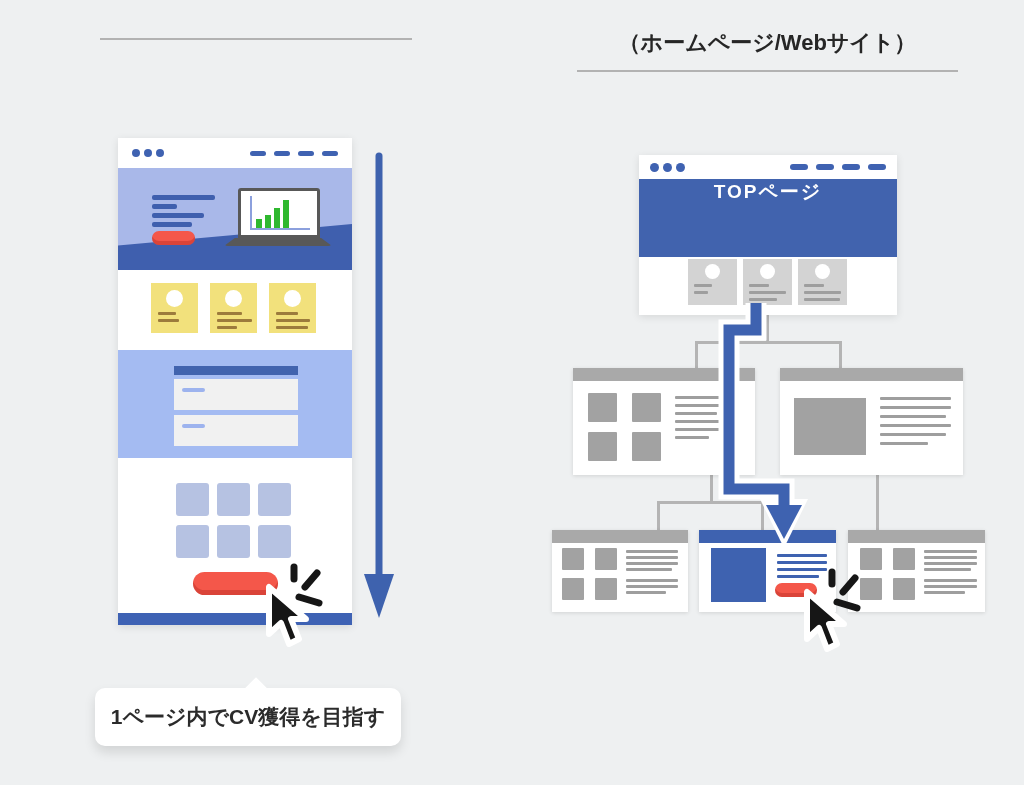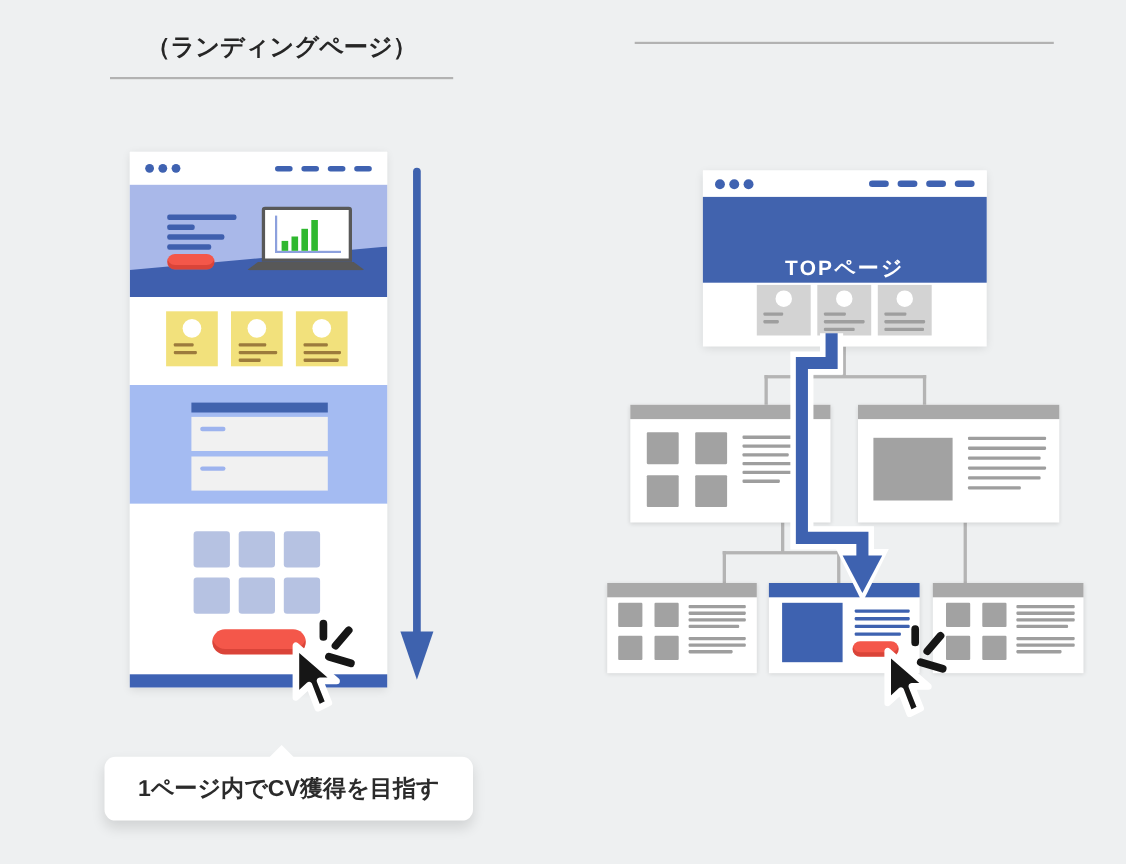--- a/index.html
+++ b/index.html
@@ -51,21 +51,21 @@
   .lp-grid{position:absolute;left:0;right:0;top:320px;height:155px;background:#fff;}
   .lp-grid .wrap{position:absolute;left:58px;top:25px;width:119px;display:flex;flex-wrap:wrap;gap:9px 8px;}
   .lp-grid .wrap span{width:33px;height:33px;border-radius:3px;background:#b6c2e2;}
 
   .lp-cta{position:absolute;left:75px;top:434px;width:85px;height:23px;border-radius:12px;
           background:#f4574a;box-shadow:inset 0 -5px 0 rgba(170,35,25,.35);}
   .lp-footer{position:absolute;left:0;right:0;bottom:0;height:12px;background:#3e62b4;}
 
   
   .banner{position:absolute;left:0;right:0;top:24px;height:78px;background:#4163ae;
-          display:flex;align-items:flex-end;justify-content:center;color:#fff;
+          display:flex;align-items:flex-start;justify-content:center;color:#fff;
           font-size:19px;font-weight:700;letter-spacing:2px;}
   .gcard{position:absolute;top:104px;width:49px;height:46px;background:#d3d3d3;}
   .gcard .circ{display:block;width:15px;height:15px;border-radius:50%;background:#fff;margin:5px auto 5px;}
   .gcard i{display:block;height:3px;background:#9e9e9e;border-radius:1px;margin:0 0 4px 6px;}
 
   
   .conn{position:absolute;background:#b4b4b4;z-index:1;}
   .page{position:absolute;background:#fff;box-shadow:0 1px 4px rgba(0,0,0,.12);z-index:2;}
   .ph{position:absolute;top:0;left:0;right:0;height:13px;background:#a9a9a9;}
   .ph.blue{background:#3e62b0;}
@@ -99,21 +99,20 @@
       <symbol id="cursor-sym" viewBox="0 0 78 86">
         <path d="M31,6 L31,18" stroke="#161616" stroke-width="7" stroke-linecap="round" fill="none"></path>
         <path d="M54,12 L42,26" stroke="#161616" stroke-width="7" stroke-linecap="round" fill="none"></path>
         <path d="M36,36 L56,42" stroke="#161616" stroke-width="7" stroke-linecap="round" fill="none"></path>
         <path d="M6,26 L6,73 L18,62 L26,83 L36,78 L28,58 L43,58 Z" fill="#161616" stroke="#ffffff" stroke-width="6" stroke-linejoin="round"></path>
       </symbol>
     </defs>
   </svg>
 
   <div class="col-title" style="left:100px;width:312px">
-    <div class="t2">（ランディングページ）</div>
   </div>
 
   <div class="window" style="left:118px;top:138px;width:234px;height:487px">
     <div class="b-header" style="height:30px">
       <div class="dots" style="left:14px;top:11px">
           <i></i>
           <i></i>
           <i></i>
         </div>
       <div class="navs" style="right:14px;top:13px">
@@ -193,26 +192,27 @@
 
   <svg class="scroll-arrow" style="left:357px;top:146px" width="44" height="484" viewBox="0 0 44 484">
     <line x1="22" y1="10" x2="22" y2="436" stroke="#3e62ae" stroke-width="7" stroke-linecap="round"></line>
     <polygon points="7,428 37,428 22,472" fill="#3e62ae"></polygon>
   </svg>
 
   <svg class="cursor" style="left:263px;top:561px" width="78" height="86">
       <use href="#cursor-sym"></use>
     </svg>
 
-  <div class="bubble" style="left:95px;width:335px">
+  <div class="bubble" style="left:95px;width:306px">
     <span class="tip" style="left:152px"></span>
     <span class="txt">1ページ内でCV獲得を目指す</span>
   </div>
 
   <div class="col-title" style="left:577px;width:381px">
+    <div class="t2">（ホームページ/Webサイト）</div>
   </div>
 
   <div class="conn" style="left:766px;top:315px;width:3px;height:28px"></div>
   <div class="conn" style="left:695px;top:341px;width:147px;height:3px"></div>
   <div class="conn" style="left:695px;top:341px;width:3px;height:28px"></div>
   <div class="conn" style="left:839px;top:341px;width:3px;height:28px"></div>
   <div class="conn" style="left:710px;top:475px;width:3px;height:28px"></div>
   <div class="conn" style="left:657px;top:501px;width:107px;height:3px"></div>
   <div class="conn" style="left:657px;top:501px;width:3px;height:30px"></div>
   <div class="conn" style="left:761px;top:501px;width:3px;height:30px"></div>

